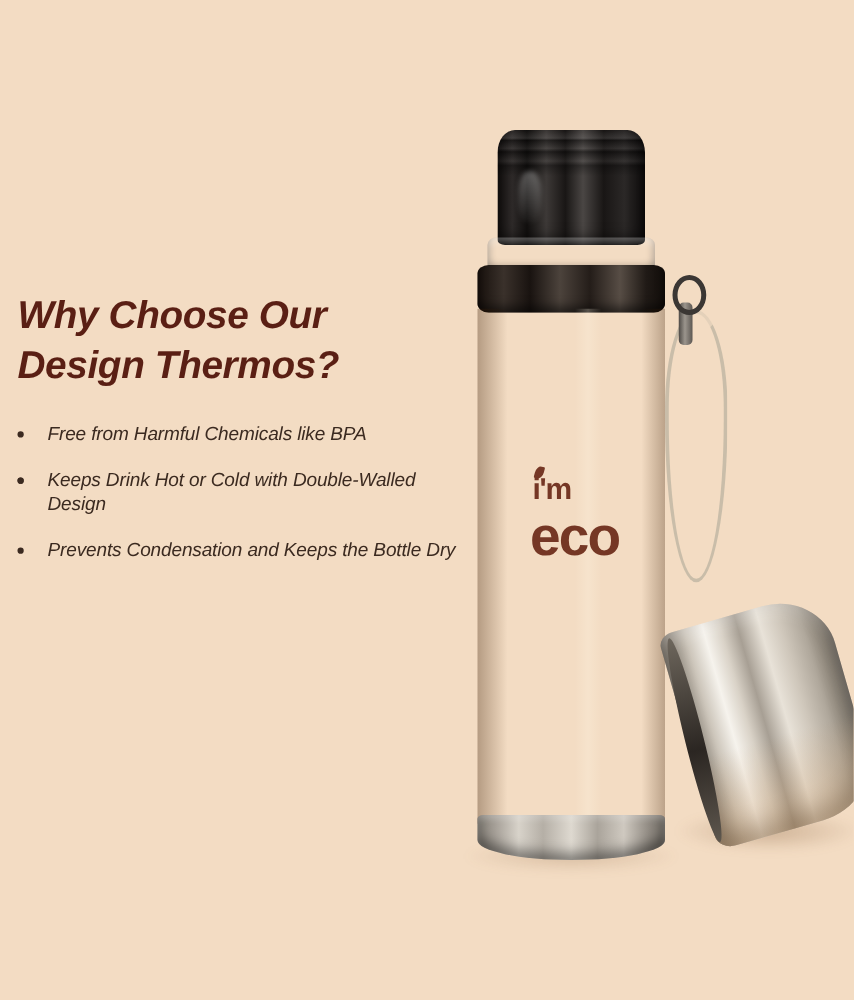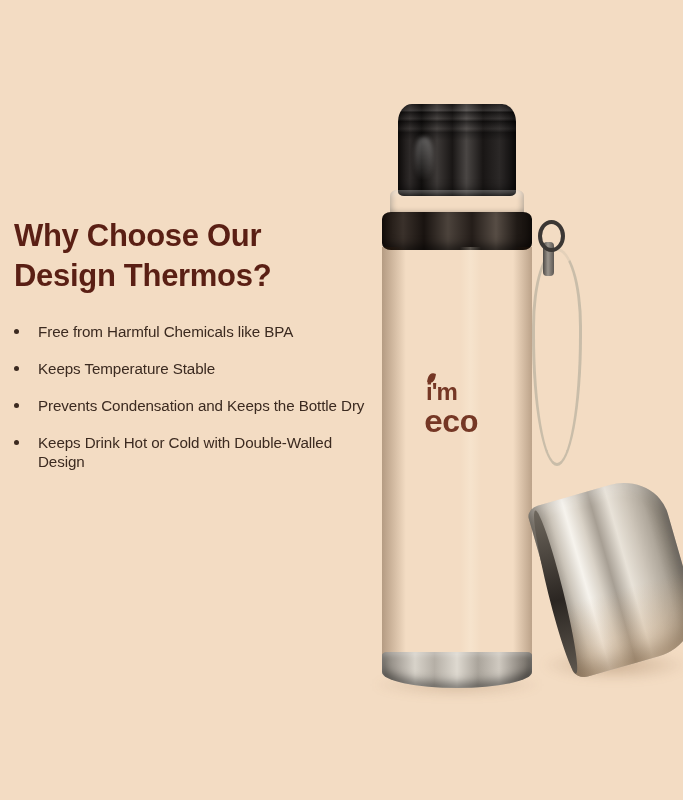--- a/index.html
+++ b/index.html
@@ -18,22 +18,23 @@
     width: 683px;
     height: 800px;
     background: #f3dcc3;
     overflow: hidden;
   }
 
   
   .copy {
     position: absolute;
     left: 14px;
-    top: 216px;
+    top: 232px;
     width: 362px;
+    font-style: italic;
   }
   .headline {
     margin: 0;
     color: #5a1f14;
     font-size: 31px;
     line-height: 40px;
     font-weight: bold;
     letter-spacing: -0.3px;
   }
   .bullets {
@@ -198,23 +199,23 @@
     left: 2px;
     top: 8px;
     font-size: 24px;
     letter-spacing: -1px;
     font-family: Liberation Sans, sans-serif;
   }
   .logo .l2 {
     position: absolute;
     left: 0px;
     top: 36px;
-    font-size: 32px;
+    font-size: 44px;
     letter-spacing: -1.5px;
-    font-family: Liberation Mono, monospace;
+    font-family: Liberation Sans, sans-serif;
   }
   .logo .leaf {
     position: absolute;
     left: 4px;
     top: 1px;
     width: 7px;
     height: 10px;
     background: #6b2a18;
     border-radius: 60% 10% 60% 10%;
     transform: rotate(14deg);
@@ -342,29 +343,28 @@
       <span>Why Choose Our</span><br>
       <span>Design Thermos?</span>
     </h1>
     <ul class="bullets">
       <li>
         <span class="dot"></span>
         <span>Free from Harmful Chemicals like BPA</span>
       </li>
       <li>
         <span class="dot"></span>
-        <span>Keeps Temperature Stable</span>
+      </li>
+      <li>
+        <span class="dot"></span>
+        <span>Keeps Drink Hot or Cold with Double-Walled Design</span>
       </li>
       <li>
         <span class="dot"></span>
         <span>Prevents Condensation and Keeps the Bottle Dry</span>
-      </li>
-      <li>
-        <span class="dot"></span>
-        <span>Keeps Drink Hot or Cold with Double-Walled Design</span>
       </li>
     </ul>
   </div>
 
   <div class="bottle-shadow"></div>
   <div class="cup-shadow"></div>
 
   <div class="bottle">
     <div class="stopper"></div>
     <div class="chrome-ring"></div>

